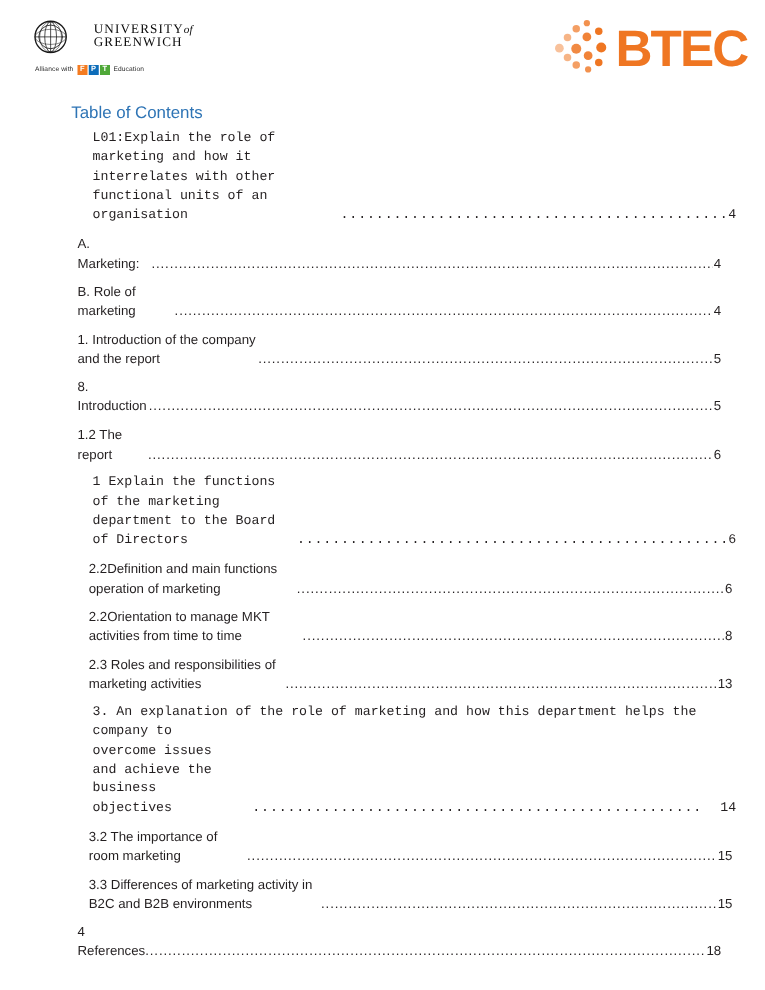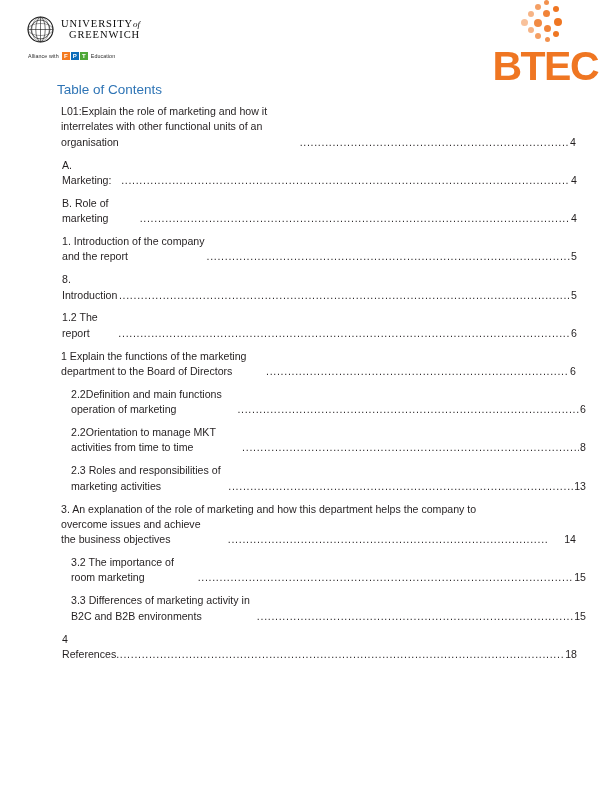--- a/index.html
+++ b/index.html
@@ -30,22 +30,21 @@
   }
   .uog-logo {
     position: absolute;
     left: 27px;
     top: 16px;
     width: 240px;
   }
   .uog-top {
     display: flex;
     align-items: center;
-    gap: 7px;
-    text-align: right;
+    gap: 21px;
   }
   .uog-crest {
     width: 27px;
     height: 27px;
     flex: 0 0 auto;
   }
   .uog-wordmark {
     font-family: "Liberation Serif", serif;
     color: #0b0b0b;
     line-height: 1.02;
@@ -90,24 +89,23 @@
     font-weight: bold;
     font-family: "Liberation Sans", sans-serif;
   }
   .fpt-f { background: #f47b20; }
   .fpt-p { background: #0d6cb9; }
   .fpt-t { background: #4fa838; }
 
   .btec-logo {
     position: absolute;
     right: 14px;
-    top: 0;
+    top: 16px;
     display: flex;
     align-items: center;
-    flex-direction: column;
   }
   .btec-dots {
     width: 46px;
     height: 46px;
     position: relative;
     margin-right: 2px;
   }
   .btec-dots i {
     position: absolute;
     border-radius: 50%;
@@ -158,21 +156,21 @@
     font-size: 10.6px;
     color: #231f20;
     margin: 0 0px 0 0;
     min-width: 4px;
   }
   .toc-entry .pg {
     flex: 0 0 auto;
     padding-left: 1px;
     text-align: right;
   }
-  .lvl-0 { margin-left: 4px; }
+  .lvl-0 { margin-left: 17px; font-family: Liberation Mono, monospace; }
   .lvl-1 { margin-left: 5px; }
   .lvl-2 { margin-left: 14px; }
 
   
   .toc-entry.wrap {
     display: block;
     position: relative;
   }
   .toc-entry.wrap .line1 {
     display: block;

